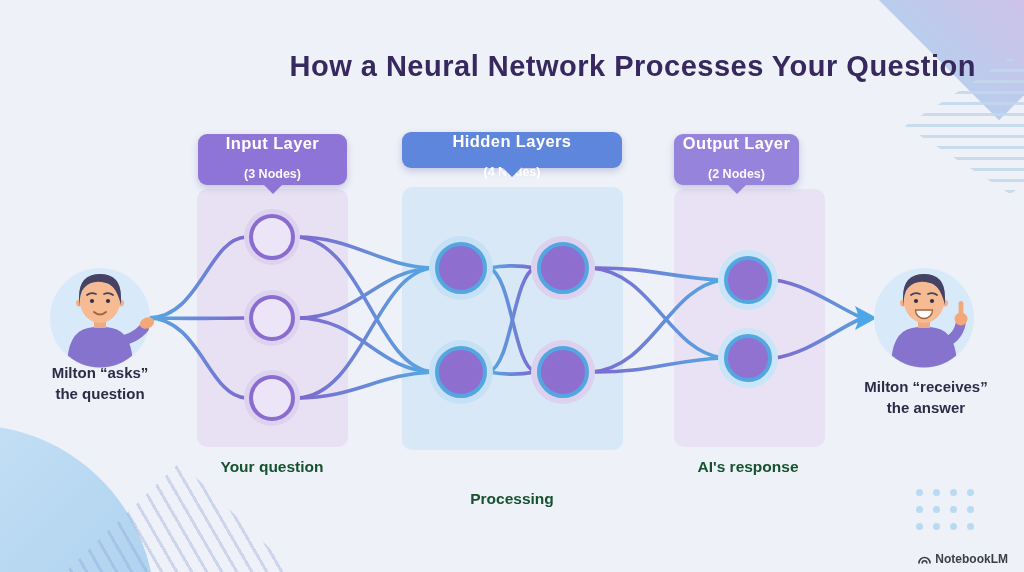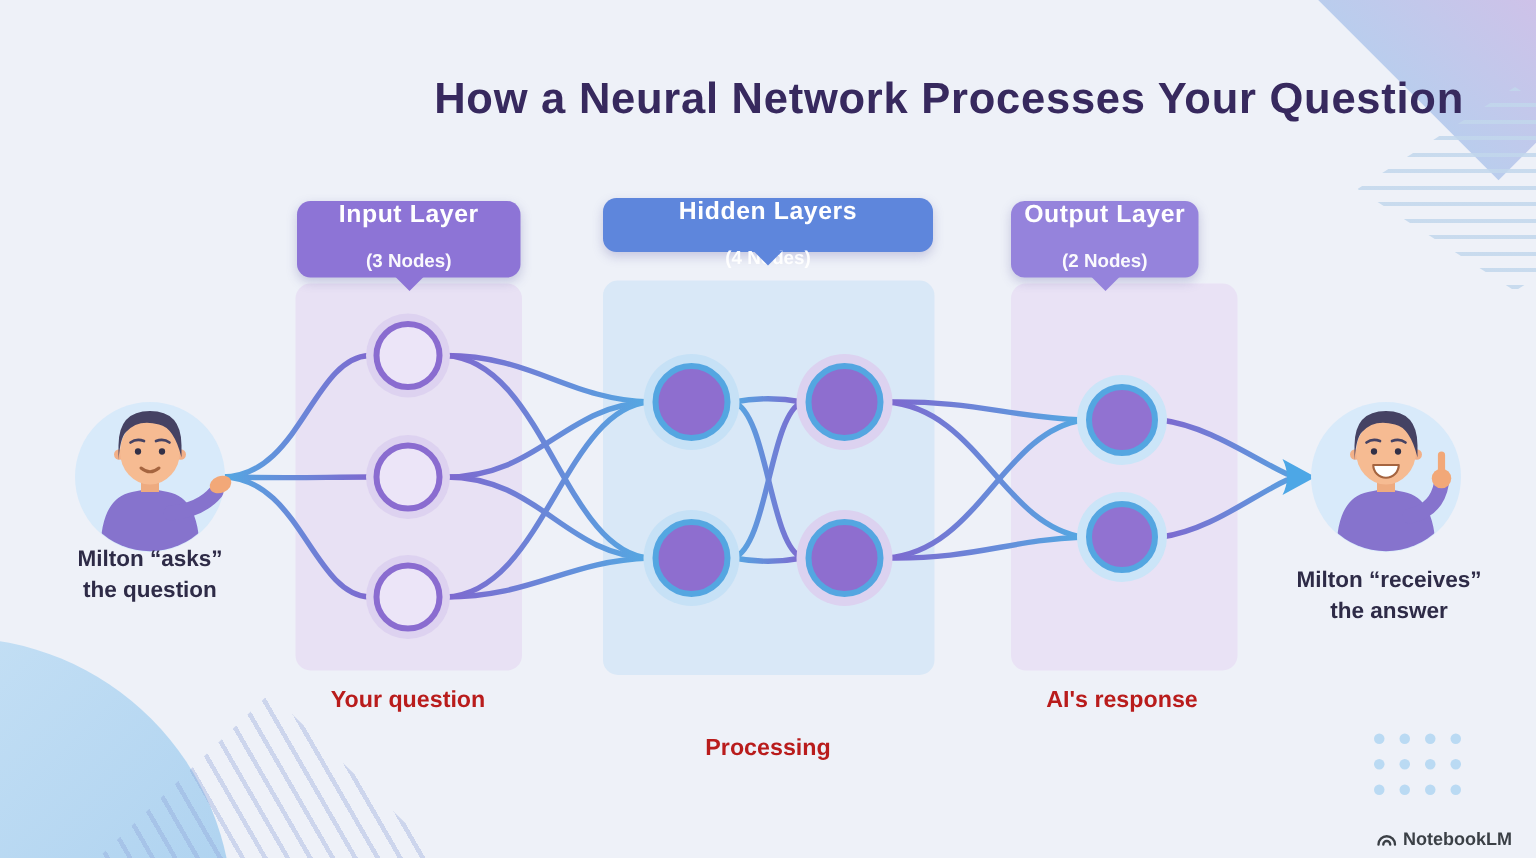--- a/index.html
+++ b/index.html
@@ -60,21 +60,21 @@
   }
   .hdr-input {left:198px;top:134px;width:149px;height:51px;background:#8d74d6;}
   .hdr-input::after{border-top-color:#8d74d6;}
   .hdr-hidden{left:402px;top:132px;width:220px;height:36px;background:#5e86dc;}
   .hdr-hidden::after{border-top-color:#5e86dc;}
   .hdr-output{left:674px;top:134px;width:125px;height:51px;background:#9583dc;}
   .hdr-output::after{border-top-color:#9583dc;}
   
   .caption{
     position:absolute;top:458px;width:200px;text-align:center;
-    font-size:15.5px;color:#b91c1c;font-weight:bold;
+    font-size:15.5px;color:#14532d;font-weight:bold;
   }
   .cap-input {left:172px;}
   .cap-hidden{left:412px;margin-top:32px;}
   .cap-output{left:648px;}
   .actor-label{
     position:absolute;width:200px;text-align:center;
     font-size:15px;line-height:21px;color:#2e2b47;font-weight:bold;
   }
   .actor-left {left:0px;top:362px;}
   .actor-right{left:826px;top:376px;}

